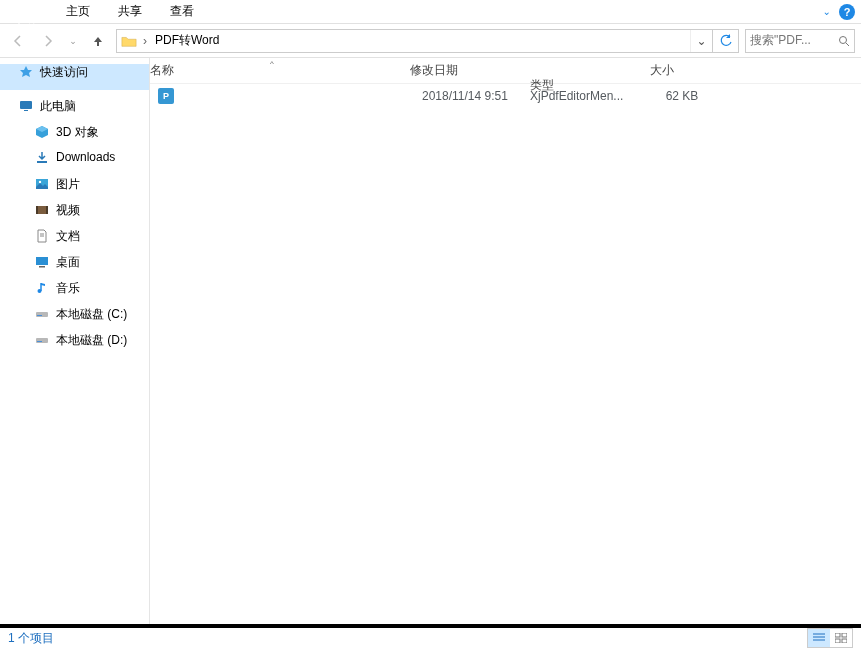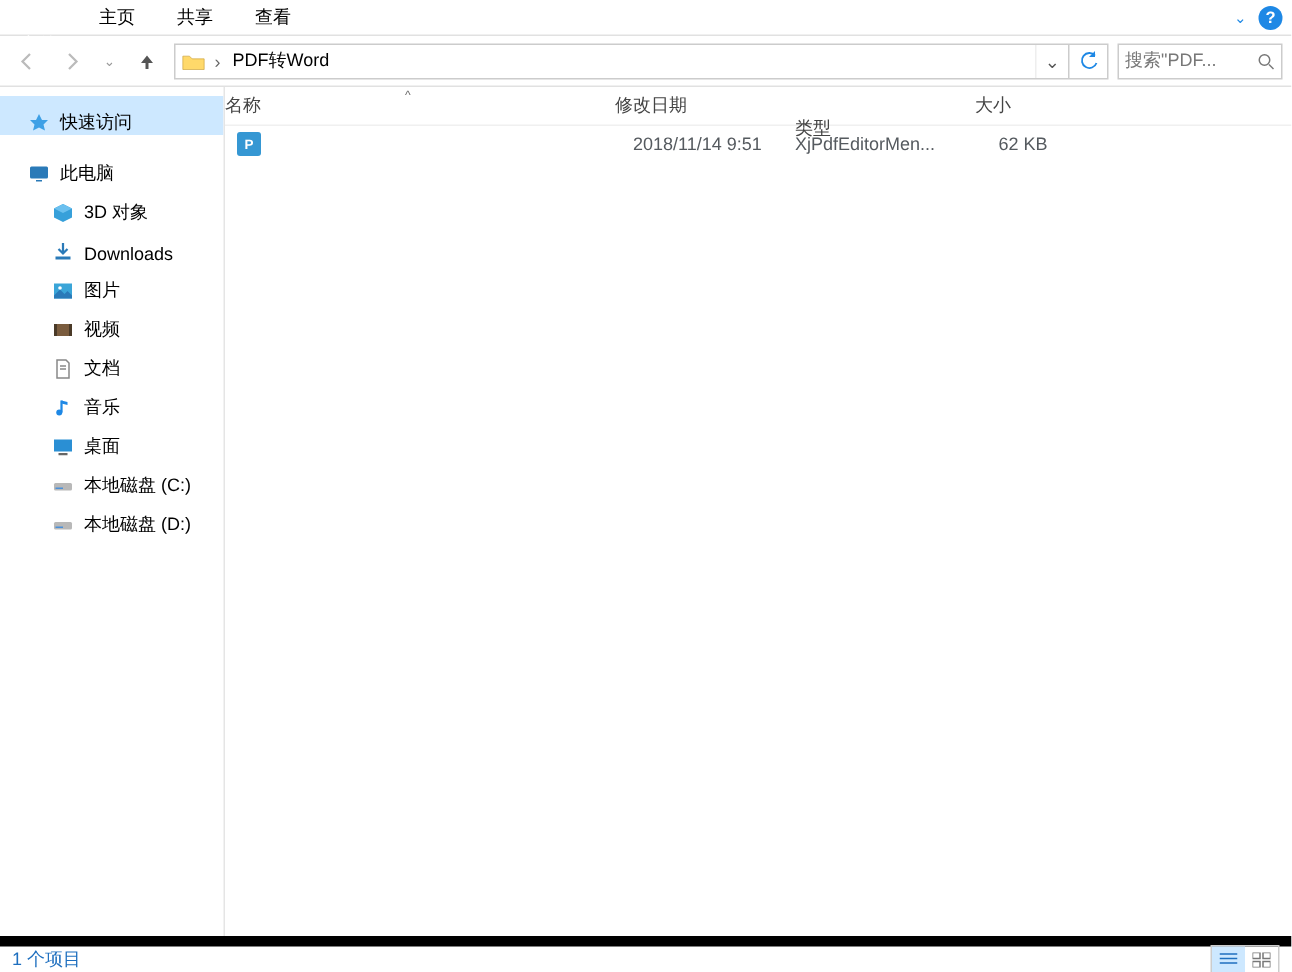--- a/index.html
+++ b/index.html
@@ -23,21 +23,21 @@
 .addr-sep { color: #666; padding: 0 2px; }
 .addr-spacer { flex: 1; }
 .addr-drop { width: 22px; display: flex; align-items: center; justify-content: center; border-left: 1px solid #eee; height: 100%; color: #555; }
 .addr-refresh { width: 26px; display: flex; align-items: center; justify-content: center; border-left: 1px solid #ccc; height: 100%; color: #1e88e5; }
 .search-box { width: 110px; height: 24px; border: 1px solid #ccc; display: flex; align-items: center; padding: 0 4px; color: #777; }
 .search-box .mag { margin-left: auto; }
 
 
 .main { display: flex; height: calc(648px - 24px - 34px - 24px); }
 .sidebar { width: 150px; border-right: 1px solid #e5e5e5; padding-top: 6px; overflow: hidden; }
-.tree-item { display: flex; align-items: flex-end; height: 26px; padding-left: 18px; gap: 6px; cursor: default; }
+.tree-item { display: flex; align-items: flex-start; height: 26px; padding-left: 18px; gap: 6px; cursor: default; }
 .tree-item.indent { padding-left: 34px; }
 .tree-item.sel { background: #cde8ff; }
 .tree-sep { height: 8px; }
 .ico { width: 16px; height: 16px; display: inline-flex; align-items: center; justify-content: center; }
 .txt { white-space: nowrap; }
 
 .filepane { flex: 1; display: flex; flex-direction: column; }
 .col-headers { height: 26px; display: flex; align-items: center; color: #444; border-bottom: 1px solid #f0f0f0; }
 .col { }
 .col.name { width: 260px; position: relative; }
@@ -48,21 +48,21 @@
 
 .file-row { height: 24px; display: flex; align-items: center; color: #555a5f; }
 .file-row .name-cell { width: 260px; display: flex; align-items: center; gap: 6px; padding-left: 8px; color: #000; }
 .file-row .date-cell { width: 120px; padding-left: 12px; }
 .file-row .type-cell { width: 120px; padding-left: 12; white-space: nowrap; overflow: hidden; text-overflow: ellipsis; }
 .file-row .size-cell { width: 80px; text-align: center; padding-right: 16px; }
 
 .pdf-icon { width: 16px; height: 16px; background: #3597d3; color: #fff; font-size: 9px; font-weight: bold; display: flex; align-items: center; justify-content: center; border-radius: 2px; }
 
 
-.statusbar { height: 24px; border-top: 7px solid #000000; display: flex; align-items: center; padding: 0 8px; color: #1e6fbf; font-size: 12px; }
+.statusbar { height: 24px; border-top: 4px solid #000000; display: flex; align-items: center; padding: 0 8px; color: #1e6fbf; font-size: 12px; }
 .statusbar .sp { flex: 1; }
 .view-toggle { display: flex; border: 1px solid #ccc; }
 .view-btn { width: 22px; height: 18px; display: flex; align-items: center; justify-content: center; font-size: 11px; }
 .view-btn.active { background: #cde8ff; }
 
 
 svg { display: block; }
 </style>
 </head>
 <body>
@@ -191,35 +191,35 @@
             <path d="M3 1 L9 1 L11 3 L11 13 L3 13 Z" fill="#fff" stroke="#888"></path>
             <line x1="5" y1="5" x2="9" y2="5" stroke="#888"></line>
             <line x1="5" y1="7" x2="9" y2="7" stroke="#888"></line>
           </svg>
         </span>
       <span class="txt">文档</span>
     </div>
     <div class="tree-item indent">
       <span class="ico">
           <svg width="14" height="14" viewBox="0 0 14 14">
+            <rect x="1" y="2" width="12" height="8" fill="#2a8fd4"></rect>
+            <rect x="4" y="11" width="6" height="1.5" fill="#666"></rect>
+          </svg>
+        </span>
+      <span class="txt">桌面</span>
+    </div>
+    <div class="tree-item indent">
+      <span class="ico">
+          <svg width="14" height="14" viewBox="0 0 14 14">
             <path d="M6 2 L6 10" stroke="#1e88e5" stroke-width="1.5"></path>
             <circle cx="4.5" cy="10" r="2" fill="#1e88e5"></circle>
             <path d="M6 2 L10 3 L10 5 L6 4 Z" fill="#1e88e5"></path>
           </svg>
         </span>
       <span class="txt">音乐</span>
-    </div>
-    <div class="tree-item indent">
-      <span class="ico">
-          <svg width="14" height="14" viewBox="0 0 14 14">
-            <rect x="1" y="2" width="12" height="8" fill="#2a8fd4"></rect>
-            <rect x="4" y="11" width="6" height="1.5" fill="#666"></rect>
-          </svg>
-        </span>
-      <span class="txt">桌面</span>
     </div>
     <div class="tree-item indent">
       <span class="ico">
           <svg width="14" height="14" viewBox="0 0 14 14">
             <rect x="1" y="5" width="12" height="5" rx="1" fill="#b8b8b8"></rect>
             <rect x="2" y="8" width="5" height="1" fill="#4a90d9"></rect>
           </svg>
         </span>
       <span class="txt">本地磁盘 (C:)</span>
     </div>

